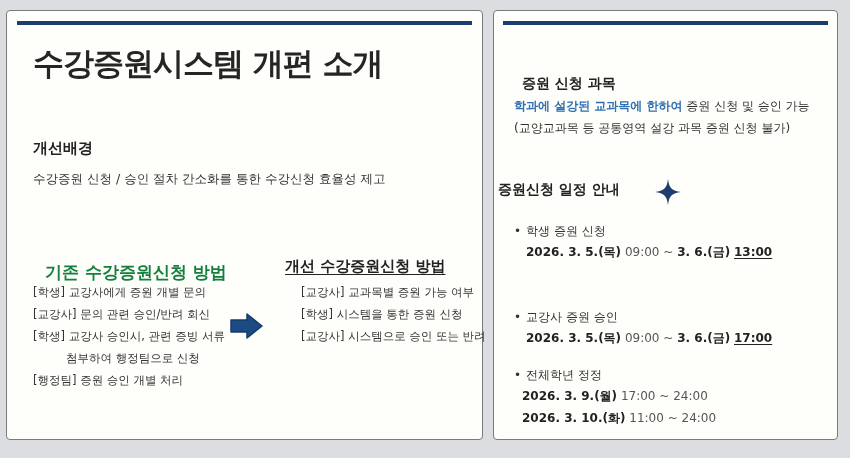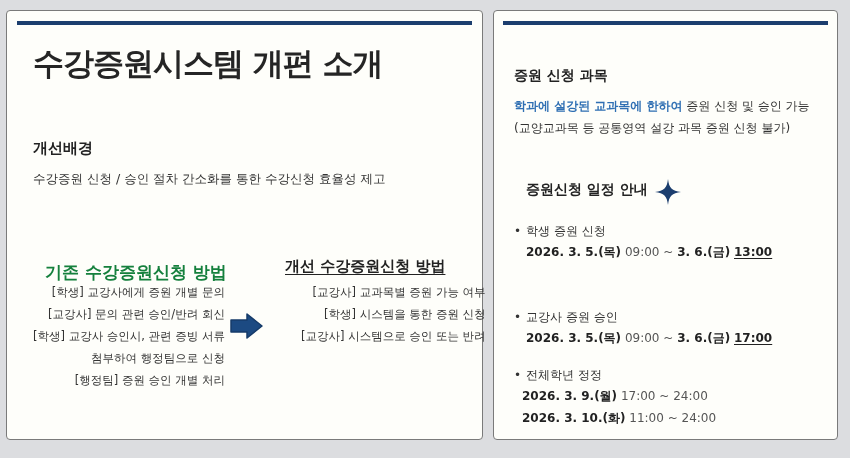--- a/index.html
+++ b/index.html
@@ -55,39 +55,39 @@
     position: absolute; left: 270px; top: 238px;
     font-size: 15px; font-weight: bold; color: #222; margin: 8px;
     text-decoration: underline; text-underline-offset: 3px;
   }
   .list-old, .list-new {
     position: absolute; list-style: none; margin: 0; padding: 0;
     font-size: 11.5px; color: #333;
   }
   .list-old { left: 26px; top: 270px; }
   .list-new { left: 270px; top: 270px; margin-left: 24px; }
-  .list-old li, .list-new li { line-height: 22px; white-space: nowrap; text-align: right; }
+  .list-old li, .list-new li { line-height: 22px; white-space: nowrap; }
   .list-old .cont, .list-new .cont { padding-left: 33px; }
   .list-new .cont { padding-left: 47px; }
 
   .arrow {
     position: absolute; left: 222px; top: 302px; width: 34px; height: 26px;
   }
 
   .r-h1 {
     position: absolute; left: 20px; top: 56px;
-    font-size: 14px; font-weight: bold; color: #222; margin: 0;
+    font-size: 14px; font-weight: bold; color: #222; margin: 8px;
   }
   .r-p1 {
     position: absolute; left: 20px; top: 84px;
     font-size: 12px; color: #333; margin: 0; line-height: 22px; white-space: nowrap;
   }
   .hl { color: #2f6fb3; font-weight: bold; }
   .r-h2 {
-    position: absolute; left: 32px; top: 170px;
+    position: absolute; left: 4px; top: 170px;
     font-size: 14px; font-weight: bold; color: #222; margin: 0; text-align: center;
   }
   .star {
     position: absolute; left: 160px; top: 167px; width: 28px; height: 28px;
   }
   .sched {
     position: absolute; left: 20px; font-size: 12px; color: #333; margin: 0;
   }
   .sched .label { line-height: 20px; }
   .sched .bullet { margin-right: 5px; }

